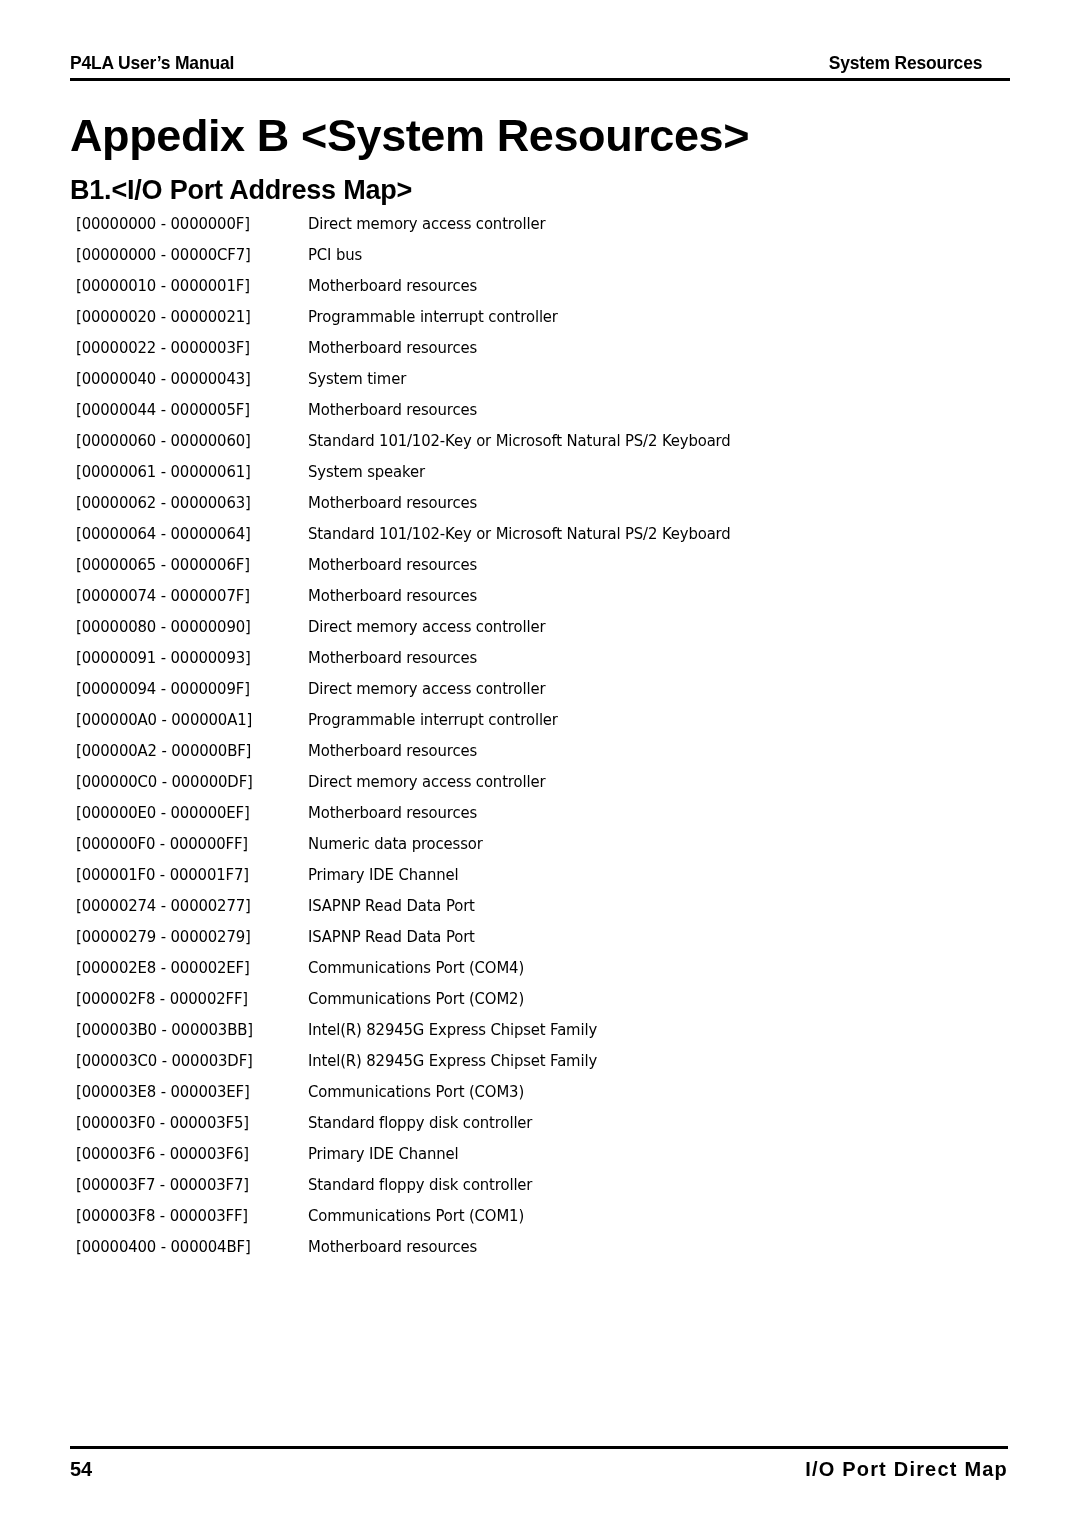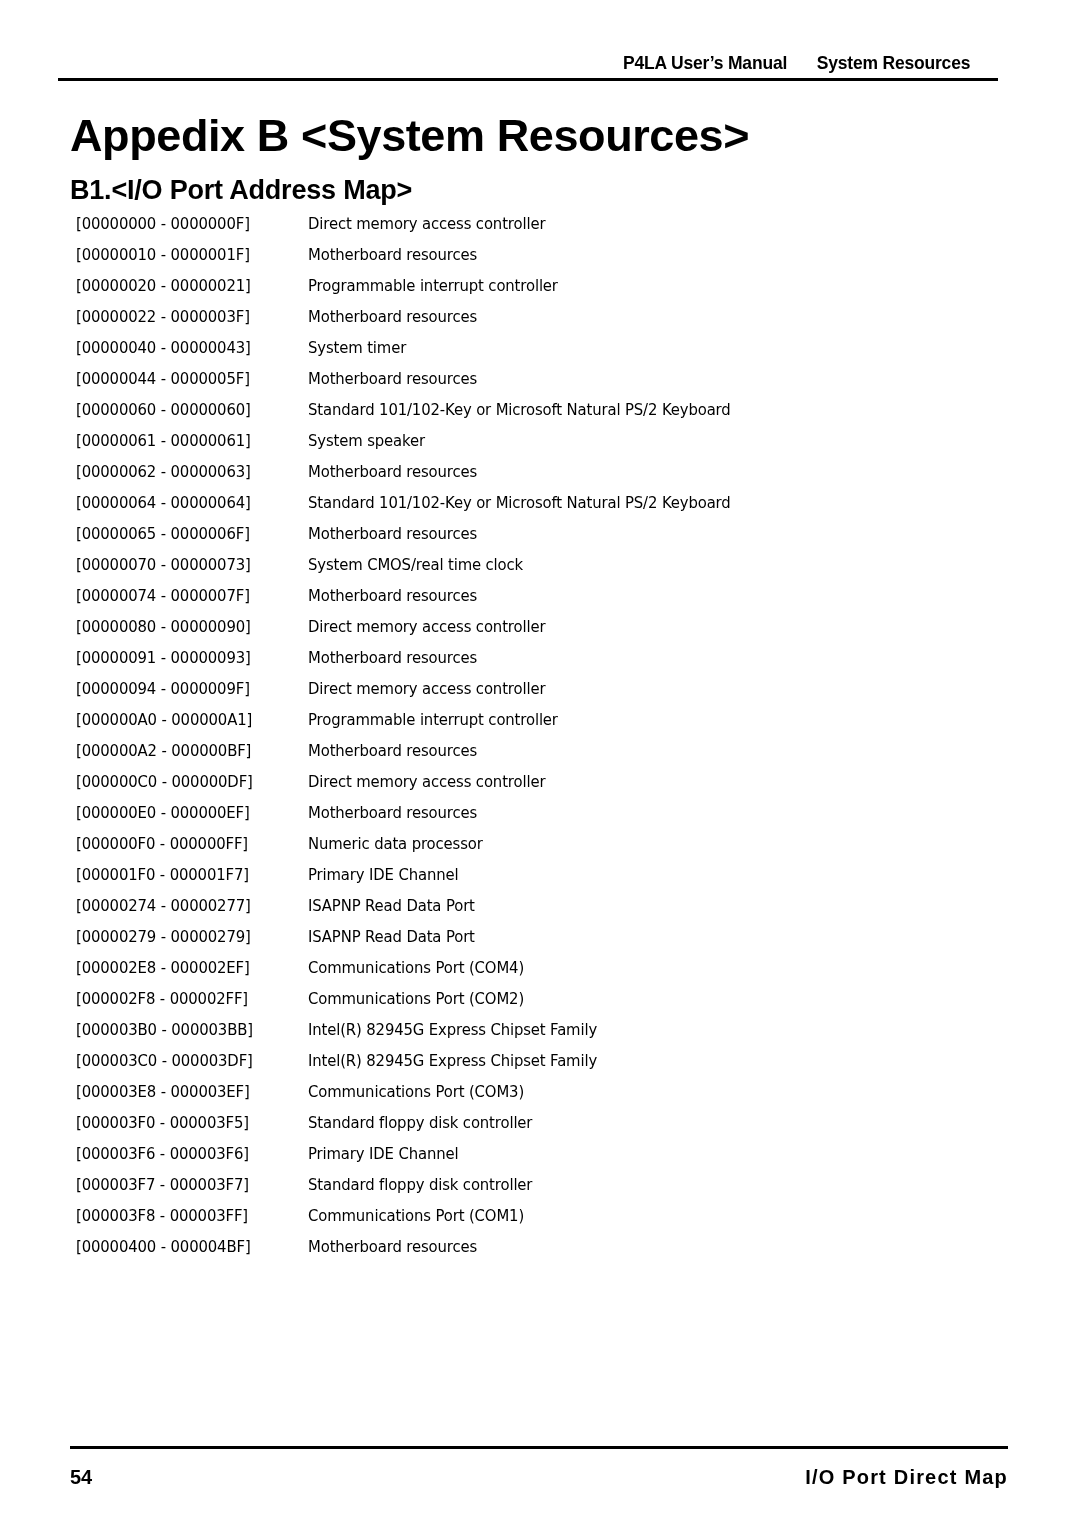--- a/index.html
+++ b/index.html
@@ -17,28 +17,28 @@
   }
 
   .page {
     position: absolute;
     inset: 0;
   }
 
   
   .running-header {
     position: absolute;
-    left: 58px;
+    left: 70px;
     top: 52px;
     width: 940px;
     height: 26px;
     border-bottom: 3px solid #000;
     display: flex;
     align-items: flex-start;
-    justify-content: flex-end;
+    justify-content: space-between;
   }
   .running-header .hdr-text {
     font-family: "Liberation Sans", sans-serif;
     font-weight: bold;
     font-size: 19px;
     line-height: 22px;
     letter-spacing: -0.2px;
     transform: scaleX(0.92);
     transform-origin: left top;
     white-space: nowrap;
@@ -103,21 +103,21 @@
     letter-spacing: -0.15px;
   }
 
   
   .running-footer {
     position: absolute;
     left: 70px;
     top: 1446px;
     width: 938px;
     border-top: 3px solid #000;
-    padding-top: 16px;
+    padding-top: 8px;
     display: flex;
     align-items: flex-start;
     justify-content: space-between;
   }
   .running-footer .ftr-text {
     font-family: "Liberation Sans", sans-serif;
     font-weight: bold;
     font-size: 20px;
     line-height: 24px;
     white-space: nowrap;
@@ -139,20 +139,24 @@
   <h1 class="appendix-title">Appedix B &lt;System Resources&gt;</h1>
 
   <h2 class="section-title">B1.&lt;I/O Port Address Map&gt;</h2>
 
   <div class="resource-list">
       <div class="resource-row">
         <span class="res-range">[00000000 - 0000000F]</span>
         <span class="res-desc">Direct memory access controller</span>
       </div>
       <div class="resource-row">
+        <span class="res-range">[00000000 - 00000CF7]</span>
+        <span class="res-desc">PCI bus</span>
+      </div>
+      <div class="resource-row">
         <span class="res-range">[00000010 - 0000001F]</span>
         <span class="res-desc">Motherboard resources</span>
       </div>
       <div class="resource-row">
         <span class="res-range">[00000020 - 00000021]</span>
         <span class="res-desc">Programmable interrupt controller</span>
       </div>
       <div class="resource-row">
         <span class="res-range">[00000022 - 0000003F]</span>
         <span class="res-desc">Motherboard resources</span>
@@ -177,24 +181,20 @@
         <span class="res-range">[00000062 - 00000063]</span>
         <span class="res-desc">Motherboard resources</span>
       </div>
       <div class="resource-row">
         <span class="res-range">[00000064 - 00000064]</span>
         <span class="res-desc">Standard 101/102-Key or Microsoft Natural PS/2 Keyboard</span>
       </div>
       <div class="resource-row">
         <span class="res-range">[00000065 - 0000006F]</span>
         <span class="res-desc">Motherboard resources</span>
-      </div>
-      <div class="resource-row">
-        <span class="res-range">[00000070 - 00000073]</span>
-        <span class="res-desc">System CMOS/real time clock</span>
       </div>
       <div class="resource-row">
         <span class="res-range">[00000074 - 0000007F]</span>
         <span class="res-desc">Motherboard resources</span>
       </div>
       <div class="resource-row">
         <span class="res-range">[00000080 - 00000090]</span>
         <span class="res-desc">Direct memory access controller</span>
       </div>
       <div class="resource-row">

